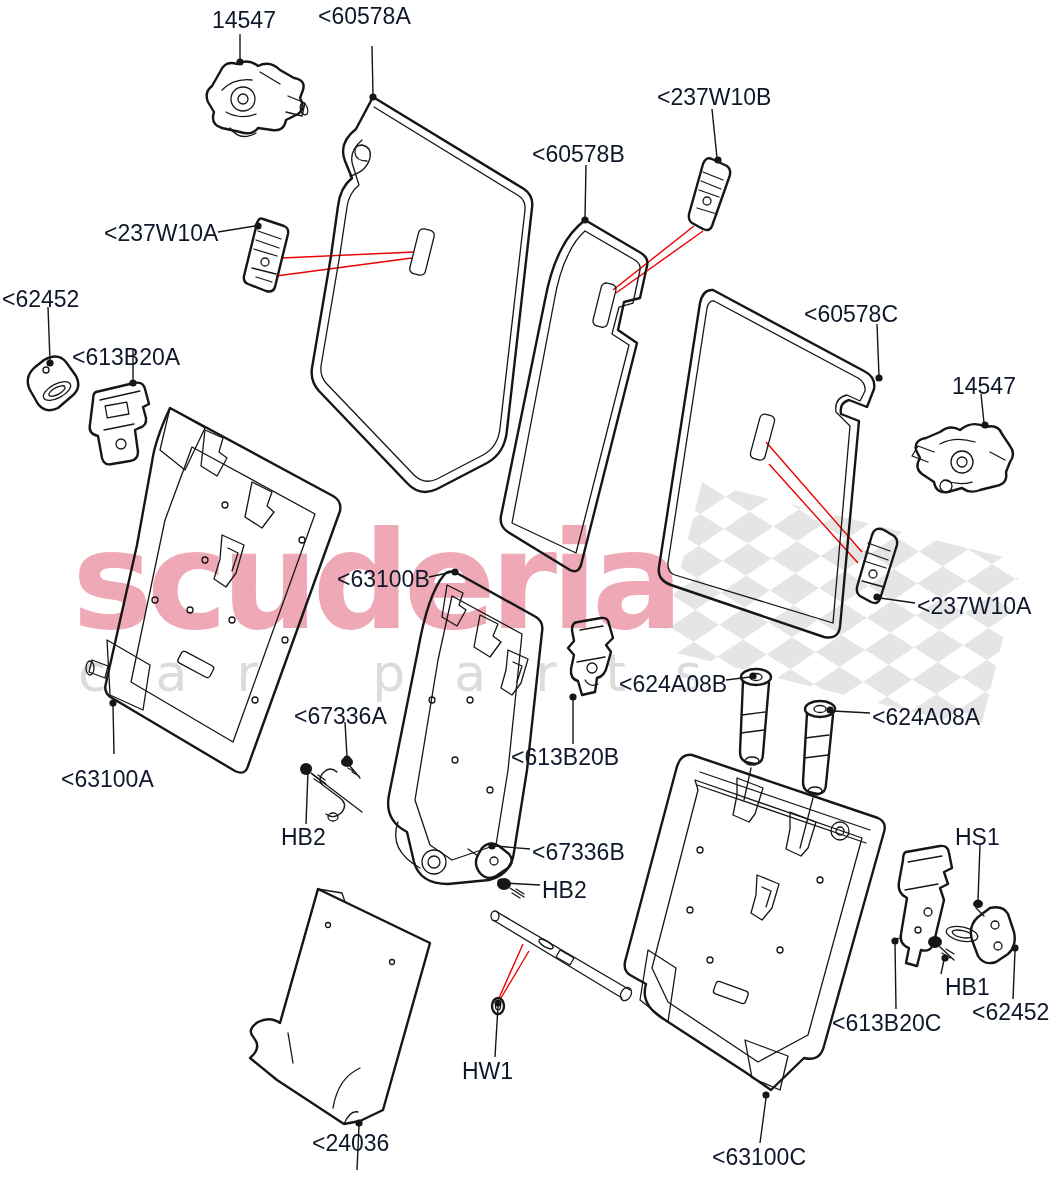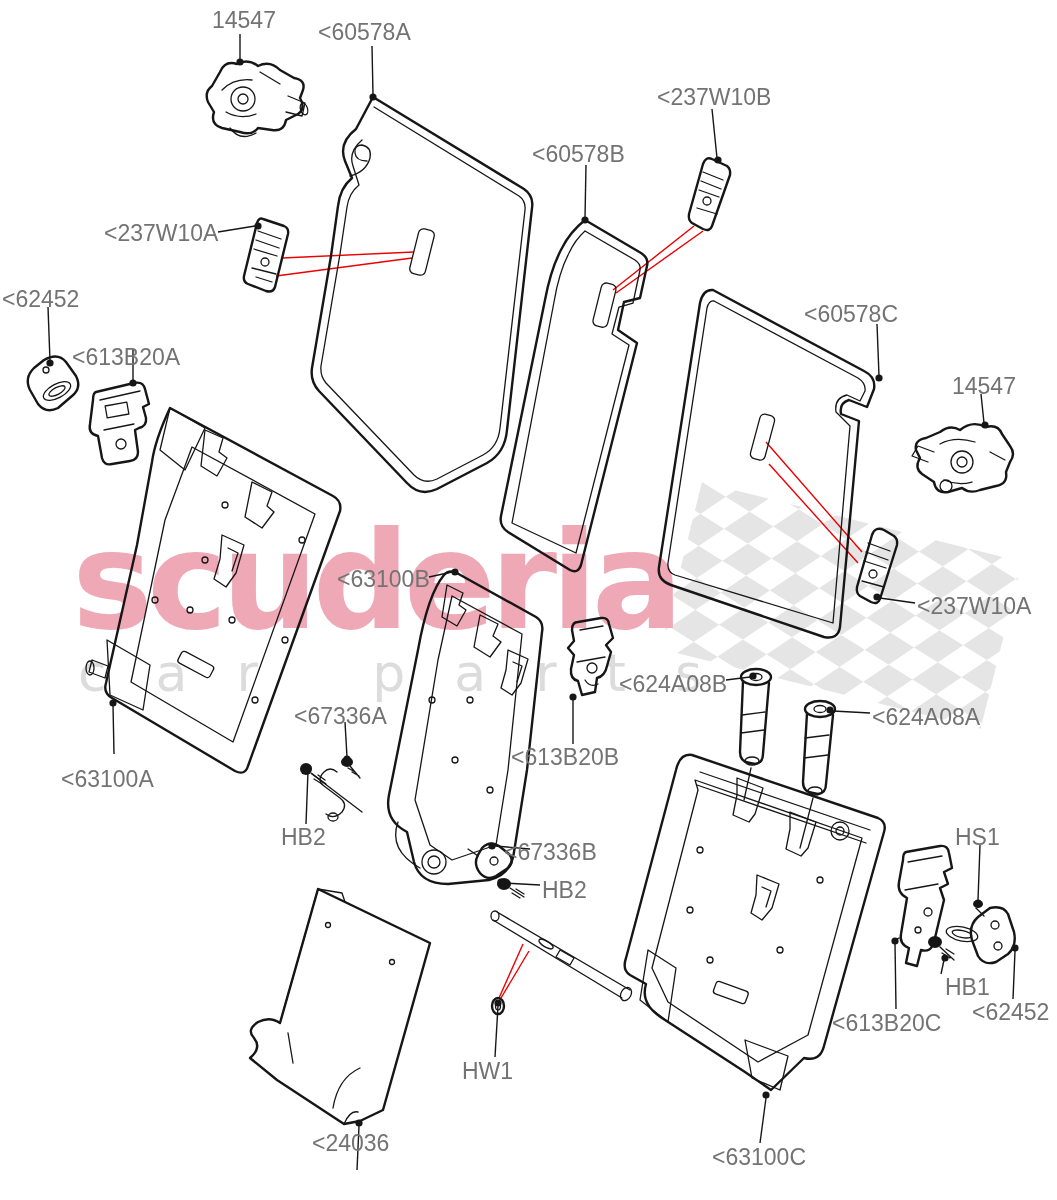--- a/index.html
+++ b/index.html
@@ -1,20 +1,20 @@
 <!DOCTYPE html>
 <html><head>
 <meta charset="utf-8">
 <title>Parts Diagram</title>
 <style>
   html,body{margin:0;padding:0;background:#fff;}
   #stage{position:relative;width:1057px;height:1200px;background:#ffffff;overflow:hidden;
          font-family:"Liberation Sans", sans-serif;}
   #artwork{position:absolute;left:0;top:0;}
-  .part-label{position:absolute;font-size:23px;line-height:1.05;color:#737373;
+  .part-label{position:absolute;font-size:23px;line-height:1.05;color:#0f172a;
               white-space:nowrap;letter-spacing:0px;cursor:pointer;}
   .art *{vector-effect:non-scaling-stroke;}
   .outline{fill:none;stroke:#161616;stroke-width:2.4;stroke-linejoin:round;stroke-linecap:round;}
   .thin{fill:none;stroke:#161616;stroke-width:1.3;stroke-linejoin:round;stroke-linecap:round;}
   .leader{fill:none;stroke:#161616;stroke-width:1.4;}
   .dot{fill:#161616;stroke:none;}
   .red{fill:none;stroke:#ee0000;stroke-width:1.4;}
   .solid{fill:#161616;stroke:none;}
   .wm-brand{font-family:"DejaVu Sans", sans-serif;font-weight:bold;font-size:136px;
             letter-spacing:-6px;fill:#efa9b6;}
@@ -324,36 +324,36 @@
     <circle class="dot" cx="498" cy="1003" r="3.6"></circle>
           <circle class="dot" cx="359" cy="1123" r="3.6"></circle>
     <circle class="dot" cx="766" cy="1095" r="3.6"></circle>
           <circle class="dot" cx="573" cy="697" r="3.6"></circle>
   </g>
 
   </g>
 </svg>
 
 <div class="part-label" style="left:212px;top:8px">14547</div>
-<div class="part-label" style="left:318px;top:20px">&lt;60578A</div>
+<div class="part-label" style="left:318px;top:4px">&lt;60578A</div>
 <div class="part-label" style="left:657px;top:85px">&lt;237W10B</div>
 <div class="part-label" style="left:532px;top:142px">&lt;60578B</div>
 <div class="part-label" style="left:104px;top:221px">&lt;237W10A</div>
 <div class="part-label" style="left:2px;top:287px">&lt;62452</div>
 <div class="part-label" style="left:72px;top:345px">&lt;613B20A</div>
 <div class="part-label" style="left:804px;top:302px">&lt;60578C</div>
 <div class="part-label" style="left:952px;top:374px">14547</div>
 <div class="part-label" style="left:337px;top:567px">&lt;63100B</div>
 <div class="part-label" style="left:917px;top:594px">&lt;237W10A</div>
 <div class="part-label" style="left:619px;top:672px">&lt;624A08B</div>
 <div class="part-label" style="left:872px;top:705px">&lt;624A08A</div>
 <div class="part-label" style="left:294px;top:704px">&lt;67336A</div>
 <div class="part-label" style="left:61px;top:767px">&lt;63100A</div>
 <div class="part-label" style="left:281px;top:825px">HB2</div>
-<div class="part-label" style="left:504px;top:840px">&lt;67336B</div>
+<div class="part-label" style="left:532px;top:840px">&lt;67336B</div>
 <div class="part-label" style="left:542px;top:878px">HB2</div>
 <div class="part-label" style="left:955px;top:825px">HS1</div>
 <div class="part-label" style="left:945px;top:975px">HB1</div>
 <div class="part-label" style="left:832px;top:1011px">&lt;613B20C</div>
 <div class="part-label" style="left:972px;top:1000px">&lt;62452</div>
 <div class="part-label" style="left:462px;top:1059px">HW1</div>
 <div class="part-label" style="left:312px;top:1131px">&lt;24036</div>
 <div class="part-label" style="left:712px;top:1145px">&lt;63100C</div>
 <div class="part-label" style="left:511px;top:745px">&lt;613B20B</div>
 

